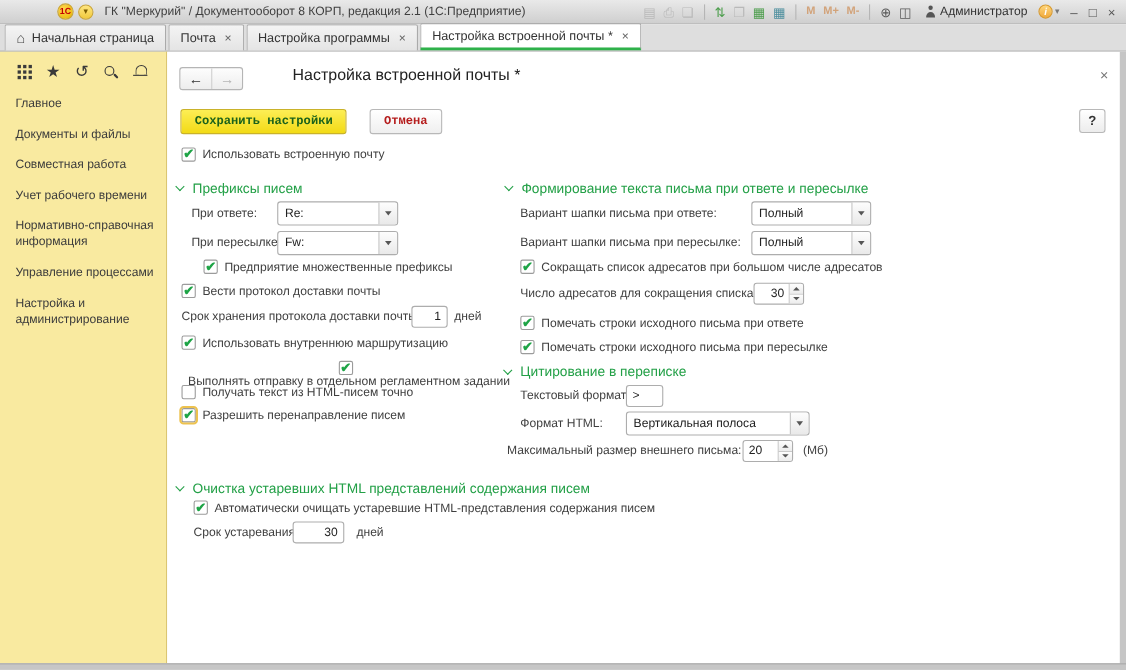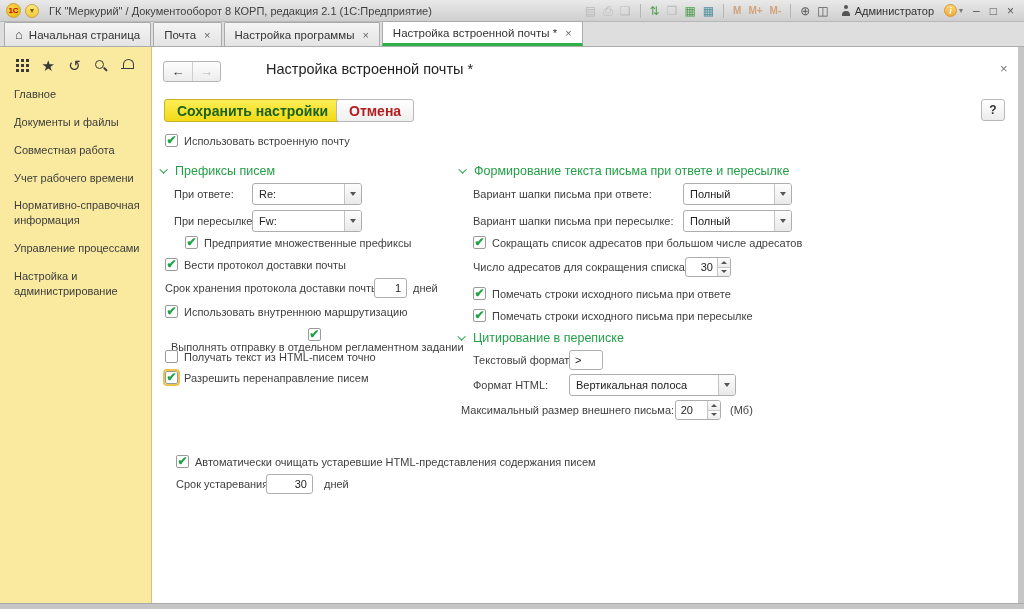--- a/index.html
+++ b/index.html
@@ -13,20 +13,21 @@
     border-bottom:1px solid #b7b7b7;
     display:flex; align-items:center; padding:0 6px; gap:4px;
     font-size:11px; color:#3f3f3f;
   }
   .logo-1c {
     width:15px; height:15px; border-radius:50%;
     background:radial-gradient(circle at 35% 30%, #ffd24d, #e6b800);
     color:#c40000; font-weight:bold; font-size:8px;
     display:flex; align-items:center; justify-content:center;
     border:1px solid #caa53a;
+    margin-left:46px;
   }
   .menu-circle {
     width:14px; height:14px; border-radius:50%;
     background:linear-gradient(#ffe680,#f0c93c);
     border:1px solid #caa53a; color:#7a5c00; font-size:8px;
     display:flex; align-items:center; justify-content:center;
   }
   .win-title { margin-left:6px; white-space:nowrap; }
   .tb-spacer { flex:1; }
   .tb-icons { display:flex; align-items:center; gap:7px; margin-right:8px; }
@@ -94,21 +95,21 @@
 
   
   .nav-group { display:flex; border:1px solid #b5b5b5; border-radius:3px; overflow:hidden; background:linear-gradient(#fdfdfd,#ededed); }
   .nav-btn { width:28px; height:19px; display:flex; align-items:center; justify-content:center; font-size:13px; cursor:pointer; }
   .nav-btn.back { color:#333; }
   .nav-btn.fwd { color:#b5b5b5; border-left:1px solid #cfcfcf; }
 
   .form-title { font-size:14.5px; color:#222; white-space:nowrap; }
   .form-close { font-size:13px; color:#777; cursor:pointer; }
 
-  .btn { display:inline-flex; align-items:center; justify-content:center; height:23px; border-radius:3px; font-size:14px; font-weight:bold; cursor:pointer; padding:0 12px; }
+  .btn { display:inline-flex; align-items:center; justify-content:center; height:23px; border-radius:3px; font-size:11px; font-weight:bold; cursor:pointer; padding:0 12px;font-family:Liberation Mono, monospace; }
   .btn-save { background:linear-gradient(#fdee55,#f2da16); border:1px solid #c9b22a; color:#1b621b; }
   .btn-cancel { background:linear-gradient(#ffffff,#efefef); border:1px solid #b8b8b8; color:#b51d1d; }
   .btn-help { width:24px; height:22px; background:linear-gradient(#ffffff,#ececec); border:1px solid #b8b8b8; border-radius:3px; color:#333; font-size:12px; font-weight:bold; display:flex; align-items:center; justify-content:center; cursor:pointer; }
 
   
   .section-hdr { display:flex; align-items:center; gap:7px; color:#23a047; font-size:12.5px; cursor:pointer; white-space:nowrap; }
   .chev { width:6px; height:6px; border-left:1.8px solid #23a047; border-bottom:1.8px solid #23a047; transform:rotate(-45deg) translateY(-2px); }
 
   
   .cb-row { display:flex; align-items:center; cursor:pointer; }
@@ -279,20 +280,24 @@
     </div>
     <div class="abs cb-row" style="left:13px; top:303px;">
       <span class="cb"></span>
       <span class="cb-lbl">Получать текст из HTML-писем точно</span>
     </div>
     <div class="abs cb-row focused" style="left:13px; top:324px;">
       <span class="cb checked"></span>
       <span class="cb-lbl">Разрешить перенаправление писем</span>
     </div>
 
+    <div class="abs section-hdr" style="left:10px; top:390px;">
+      <span class="chev"></span>
+      <span>Очистка устаревших HTML представлений содержания писем</span>
+    </div>
     <div class="abs cb-row" style="left:24px; top:408px;">
       <span class="cb checked"></span>
       <span class="cb-lbl">Автоматически очищать устаревшие HTML-представления содержания писем</span>
     </div>
     <span class="abs lbl" style="left:24px; top:431px;">Срок устаревания</span>
     <div class="abs txt-input right" style="left:114px; top:427px; width:47px;">
       <span>30</span>
     </div>
     <span class="abs lbl" style="left:172px; top:431px;">дней</span>
 

